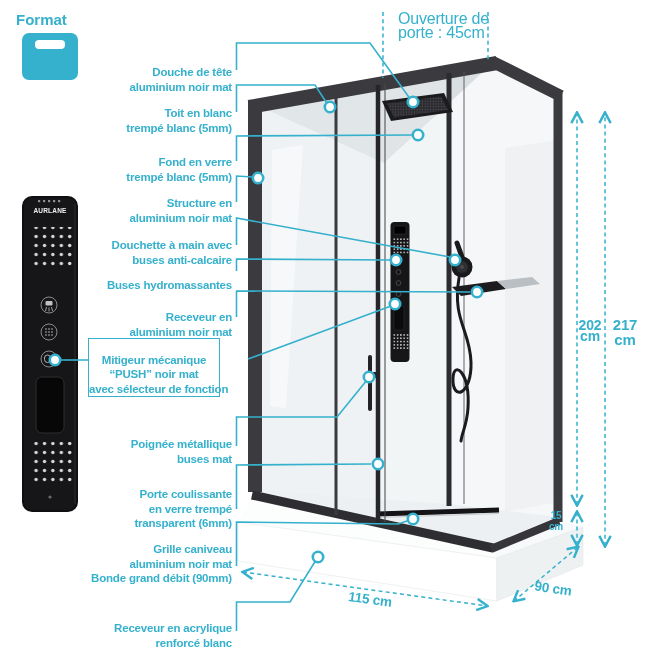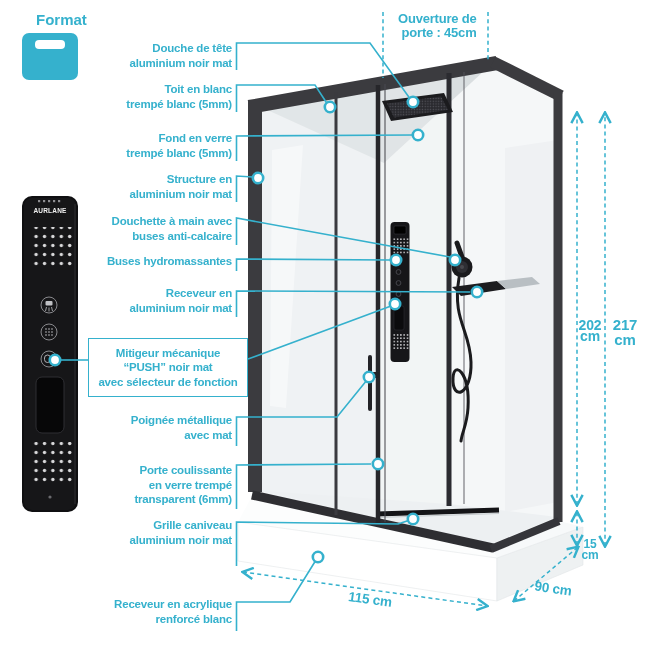--- a/index.html
+++ b/index.html
@@ -6,33 +6,34 @@
   html,body{margin:0;padding:0;}
   body{
     width:650px;height:650px;position:relative;background:#ffffff;
     font-family:"Liberation Sans", sans-serif;overflow:hidden;
   }
   .stage{position:absolute;left:0;top:0;width:650px;height:650px;}
   .lbl{
     position:absolute;right:418px;color:var(--accent);font-weight:700;
     font-size:11.5px;line-height:14.5px;letter-spacing:-0.2px;text-align:right;
     white-space:nowrap;
+    margin-top:24px;
   }
   .boxed{
-    position:absolute;left:88px;top:338px;width:160px;height:59px;box-sizing:border-box;
-    border:1.5px solid var(--accent);display:flex;flex-direction:column;justify-content:center;
+    position:absolute;left:88px;top:338px;width:132px;height:59px;box-sizing:border-box;
+    border:1.5px solid var(--accent);display:flex;flex-direction:column;justify-content:flex-end;
     color:var(--accent);font-weight:700;font-size:11.5px;line-height:14.5px;
     letter-spacing:-0.2px;text-align:center;white-space:nowrap;
   }
   .dim{position:absolute;color:var(--accent);font-weight:700;text-align:center;letter-spacing:-0.2px;}
   #opening{
-    position:absolute;left:398px;top:12px;color:var(--accent);font-weight:700;
-    font-size:13px;line-height:14px;letter-spacing:-0.2px;text-align:right;white-space:nowrap;
-  }
-  #format-title{position:absolute;left:36px;top:11px;color:var(--accent);font-weight:700;font-size:15px;}
+    position:absolute;left:398px;top:12px;color:var(--accent);font-weight:400;
+    font-size:16px;line-height:14px;letter-spacing:-0.2px;text-align:left;white-space:nowrap;
+  }
+  #format-title{position:absolute;left:16px;top:11px;color:var(--accent);font-weight:700;font-size:15px;}
   #format-icon{position:absolute;left:22px;top:33px;width:56px;height:47px;background:var(--accent);border-radius:7px;}
   #format-icon::after{content:"";position:absolute;left:13px;top:7px;width:30px;height:9px;border-radius:4px;background:#ffffff;}
 </style>
 </head>
 <body>
 
 <svg class="stage" viewBox="0 0 650 650" aria-hidden="true">
   <defs>
     <pattern id="pTiny" width="2.7" height="2.7" patternUnits="userSpaceOnUse">
       <circle cx="1.3" cy="1.3" r="0.7" fill="#55555c"></circle>
@@ -229,47 +230,48 @@
   <div>Receveur en</div>
     <div>aluminium noir mat</div>
 </div>
 <div class="boxed">
   <div>Mitigeur mécanique</div>
   <div>“PUSH” noir mat</div>
   <div>avec sélecteur de fonction</div>
 </div>
 <div class="lbl" style="top:413px">
   <div>Poignée métallique</div>
-    <div>avec mat</div>
+    <div>buses mat</div>
 </div>
 <div class="lbl" style="top:463px">
   <div>Porte coulissante</div>
   <div>en verre trempé</div>
   <div>transparent (6mm)</div>
 </div>
 <div class="lbl" style="top:518px">
   <div>Grille caniveau</div>
   <div>aluminium noir mat</div>
+  <div>Bonde grand débit (90mm)</div>
 </div>
 <div class="lbl" style="top:597px">
   <div>Receveur en acrylique</div>
     <div>renforcé blanc</div>
 </div>
 
 <div id="opening">
   <div>Ouverture de</div>
   <div>porte : 45cm</div>
 </div>
 
 <div class="dim" style="left:578px;top:320px;width:24px;font-size:14px;line-height:10.5px;">
   <div>202</div>
   <div>cm</div>
 </div>
 <div class="dim" style="left:608px;top:317px;width:34px;font-size:15px;line-height:15px;text-align:center;">
   <div>217</div>
   <div>cm</div>
 </div>
-<div class="dim" style="left:578px;top:511px;width:24px;font-size:12px;line-height:10.5px;margin-top:28px;">
+<div class="dim" style="left:544px;top:511px;width:24px;font-size:10px;line-height:10.5px;">
   <div>15</div>
   <div>cm</div>
 </div>
 <div class="dim" style="left:328px;top:592px;width:84px;font-size:13.5px;transform:rotate(8deg);">115 cm</div>
 <div class="dim" style="left:524px;top:581px;width:58px;font-size:13.5px;transform:rotate(8deg);">90 cm</div>
 
 </body></html>

